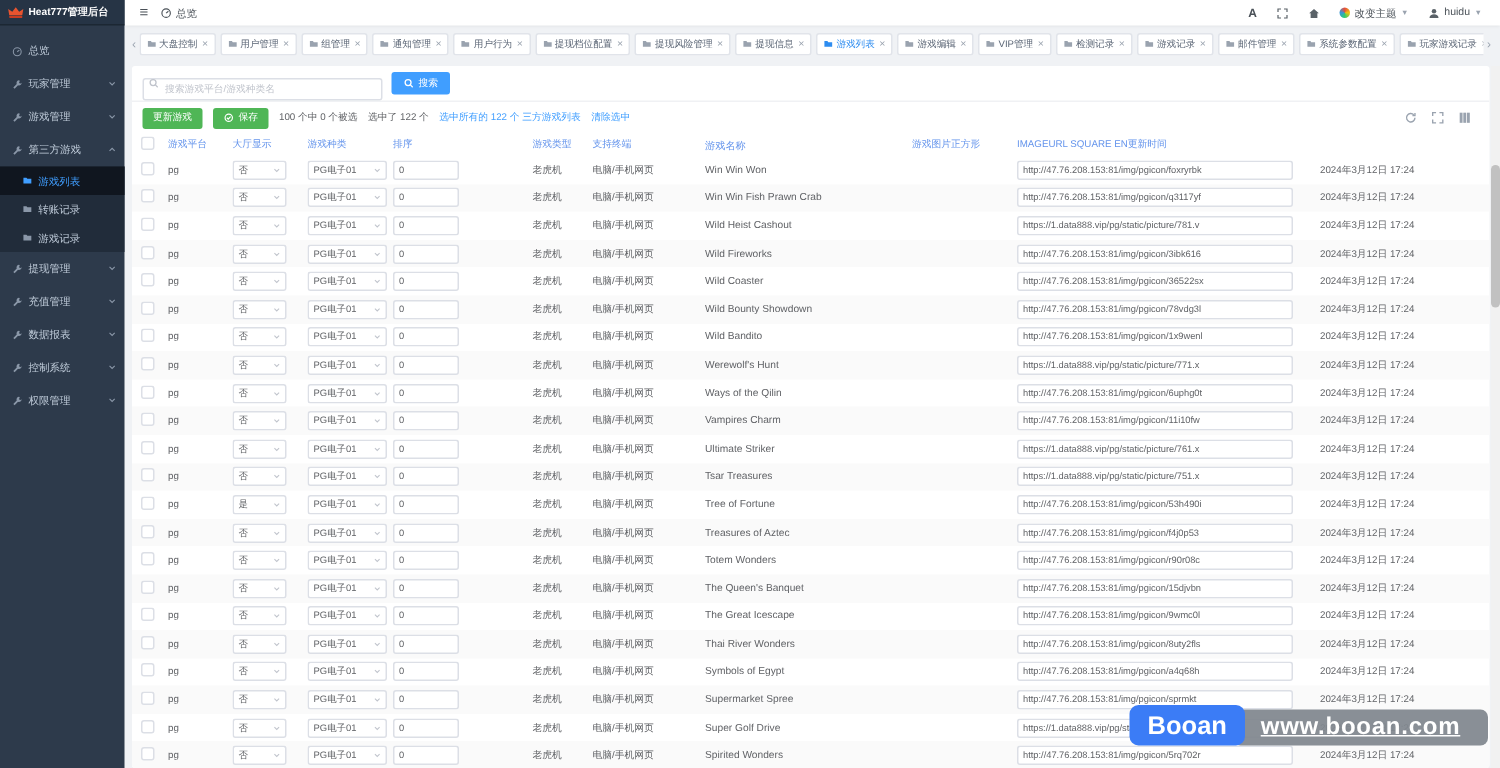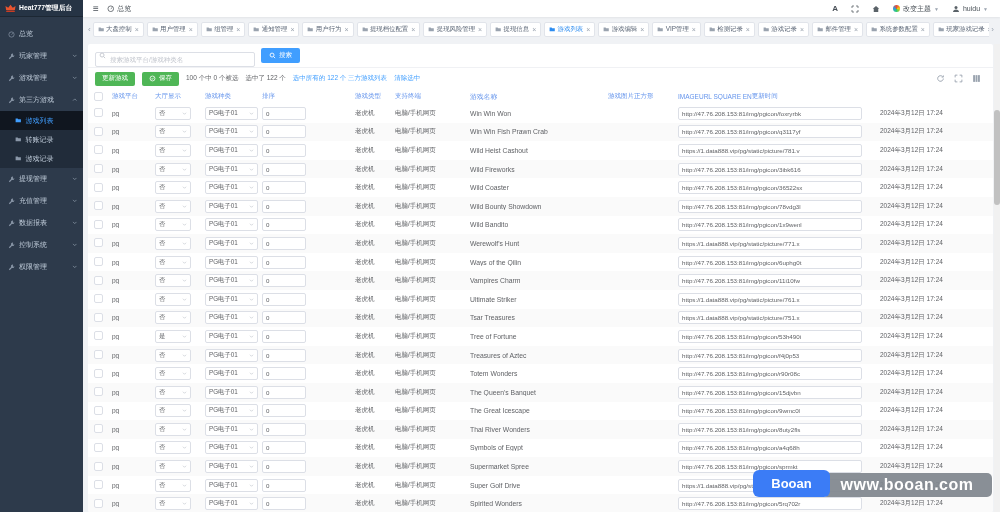--- a/index.html
+++ b/index.html
@@ -84,22 +84,22 @@
   .sel-sm { width:36px; }
   .sel-md { width:53px; }
   .selchev { font-size:5px; color:#c0c4cc; }
   .inp { display:inline-flex; align-items:center; border:1px solid #dcdfe6; border-radius:2px; height:13px; padding:0 3px; font-size:6.2px; color:#606266; background:#fff; overflow:hidden; white-space:nowrap; cursor:text; }
   .inp-sort { width:44px; }
   .inp-url { width:184px; }
 
   
   .vscroll { position:absolute; right:0; top:44px; width:6px; bottom:0; background:#f1f1f1; z-index:20; }
   .vthumb { position:absolute; right:0; top:66px; width:6px; height:95px; background:#c1c1c1; border-radius:3px; cursor:grab; }
-  .wm-site { position:absolute; left:822px; top:473px; width:170px; height:24px; background:rgba(128,134,142,.93); border-radius:5px; color:#fff; font-weight:bold; font-size:16px; display:flex; align-items:center; justify-content:center; z-index:58; letter-spacing:.5px; }
-  .wm-brand { position:absolute; left:753px; top:470px; width:77px; height:27px; background:#3b7cf6; border-radius:6px; color:#fff; font-weight:bold; font-size:13px; display:flex; align-items:center; justify-content:center; z-index:59; }
+  .wm-site { position:absolute; left:822px; top:473px; width:170px; height:24px; background:rgba(128,134,142,.93); border-radius:5px; color:#fff; font-weight:bold; font-size:16px; display:flex; align-items:center; justify-content:center; z-index:58; letter-spacing:.5px;text-decoration:underline; }
+  .wm-brand { position:absolute; left:753px; top:470px; width:77px; height:27px; background:#3b7cf6; border-radius:6px; color:#fff; font-weight:bold; font-size:17px; display:flex; align-items:center; justify-content:center; z-index:59; }
 </style>
 </head>
 <body>
 
 <aside class="sidebar">
   <div class="logo">
     <span class="ic">
       <svg viewBox="0 0 24 18">
           <path d="M2.5 12.5L1 3.5l6 4 5-6.5 5 6.5 6-4-1.5 9z" fill="#e8542f"></path>
           <rect x="2.5" y="13.5" width="19" height="3" rx="1" fill="#c93c22"></rect>

